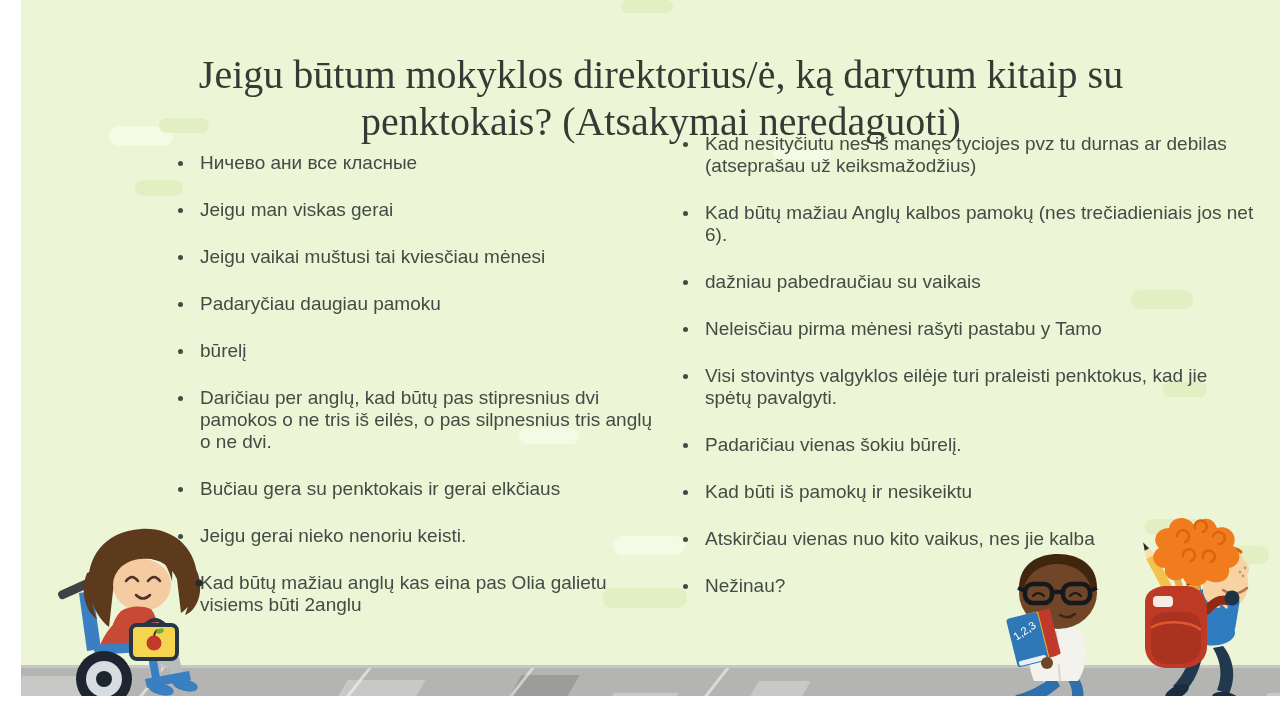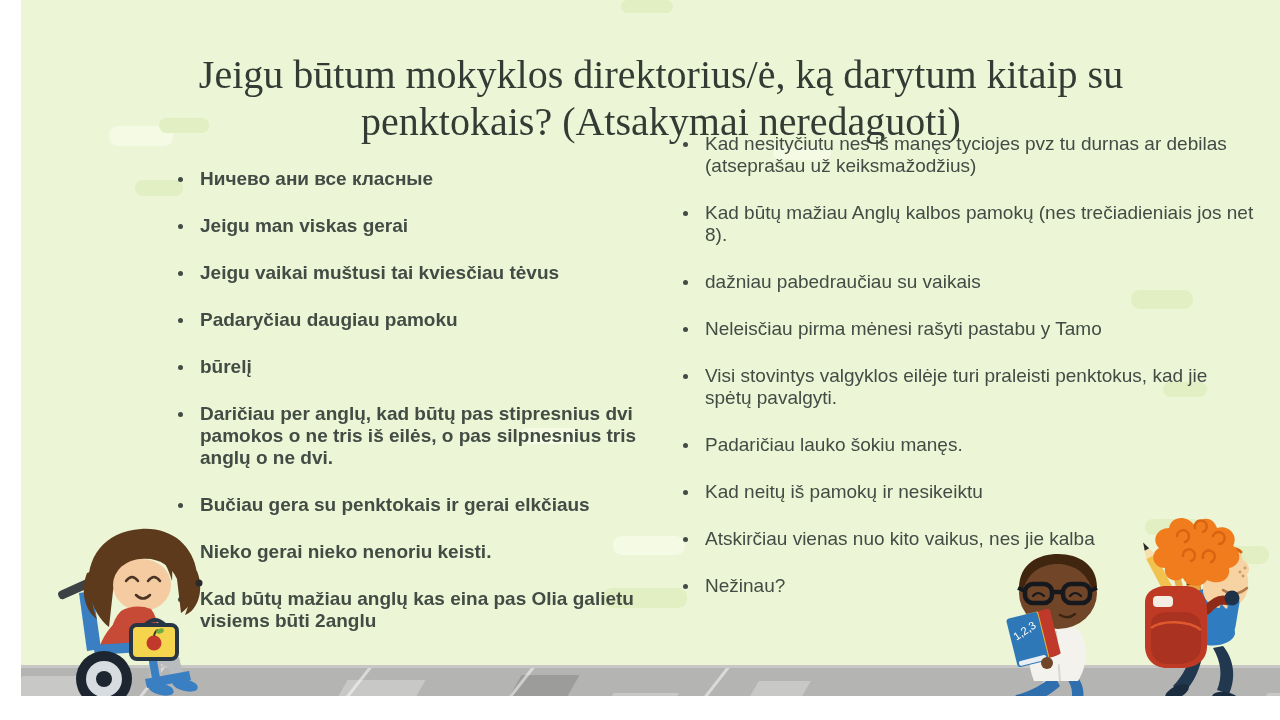--- a/index.html
+++ b/index.html
@@ -12,21 +12,21 @@
     overflow:hidden;font-family:"Liberation Sans",sans-serif;margin-left:21px;}
   .blob{position:absolute;border-radius:9px;background:var(--blob);}
   .blob.light{background:var(--blob-light);}
   .title{position:absolute;top:52px;left:120px;width:1040px;margin:0;text-align:center;
     font-family:"Liberation Serif",serif;font-weight:400;font-size:40px;line-height:1.17;
     color:var(--title-text);}
   .answers{position:absolute;color:var(--body-text);font-size:19px;line-height:22px;}
   .answers ul{margin:0;padding-left:24px;list-style:disc;}
   .answers li{margin-bottom:25px;padding-left:5px;}
   .answers li::marker{font-size:0.85em;}
-  .answers-left{left:150px;top:168px;width:492px;font-weight:bold;}
+  .answers-left{left:150px;top:152px;width:492px;}
   .answers-right{left:655px;top:133px;width:578px;}
   .road{position:absolute;left:0;top:665px;width:1280px;height:55px;background:var(--road);
     border-top:3px solid var(--road-edge);box-sizing:border-box;overflow:hidden;}
   .patch{position:absolute;transform:skewX(-30deg);}
   .patch.light{background:var(--road-patch-light);}
   .patch.dark{background:var(--road-patch-dark);}
   .rline{position:absolute;width:3px;height:95px;top:-15px;background:rgba(255,255,255,.5);
     transform:rotate(38deg);}
   .character{position:absolute;}
 </style>
@@ -47,39 +47,39 @@
   <div class="blob" style="left:1186px;top:546px;width:62px;height:18px;"></div>
   <div class="blob light" style="left:592px;top:536px;width:72px;height:19px;"></div>
   <div class="blob" style="left:582px;top:588px;width:84px;height:20px;"></div>
 
   <h1 class="title">Jeigu būtum mokyklos direktorius/ė, ką darytum kitaip su penktokais? (Atsakymai neredaguoti)</h1>
 
   <div class="answers answers-left">
     <ul>
       <li>Ничево ани все класные</li>
       <li>Jeigu man viskas gerai</li>
-      <li>Jeigu vaikai muštusi tai kviesčiau tėvus</li>
+      <li>Jeigu vaikai muštusi tai kviesčiau mėnesi</li>
       <li>Padaryčiau daugiau pamoku</li>
       <li>būrelį</li>
       <li>Daričiau per anglų, kad būtų pas stipresnius dvi pamokos o ne tris iš eilės, o pas silpnesnius tris anglų o ne dvi.</li>
       <li>Bučiau gera su penktokais ir gerai elkčiaus</li>
-      <li>Nieko gerai nieko nenoriu keisti.</li>
+      <li>Jeigu gerai nieko nenoriu keisti.</li>
       <li>Kad būtų mažiau anglų kas eina pas Olia galietu visiems būti 2anglu</li>
     </ul>
   </div>
 
   <div class="answers answers-right">
     <ul>
       <li>Kad nesityčiutu nes iš manęs tyciojes pvz tu durnas ar debilas (atseprašau už keiksmažodžius)</li>
-      <li>Kad būtų mažiau Anglų kalbos pamokų (nes trečiadieniais jos net 8).</li>
+      <li>Kad būtų mažiau Anglų kalbos pamokų (nes trečiadieniais jos net 6).</li>
       <li>dažniau pabedraučiau su vaikais</li>
       <li>Neleisčiau pirma mėnesi rašyti pastabu y Tamo</li>
       <li>Visi stovintys valgyklos eilėje turi praleisti penktokus, kad jie spėtų pavalgyti.</li>
-      <li>Padaričiau lauko šokiu manęs.</li>
-      <li>Kad neitų iš pamokų ir nesikeiktu</li>
+      <li>Padaričiau vienas šokiu būrelį.</li>
+      <li>Kad būti iš pamokų ir nesikeiktu</li>
       <li>Atskirčiau vienas nuo kito vaikus, nes jie kalba</li>
       <li>Nežinau?</li>
     </ul>
   </div>
 
   <div class="road">
     <div class="patch light" style="left:-10px;top:8px;width:95px;height:40px;"></div>
     <div class="patch light" style="left:318px;top:12px;width:78px;height:30px;"></div>
     <div class="patch dark" style="left:340px;top:41px;width:60px;height:14px;"></div>
     <div class="patch dark" style="left:492px;top:7px;width:58px;height:30px;"></div>

